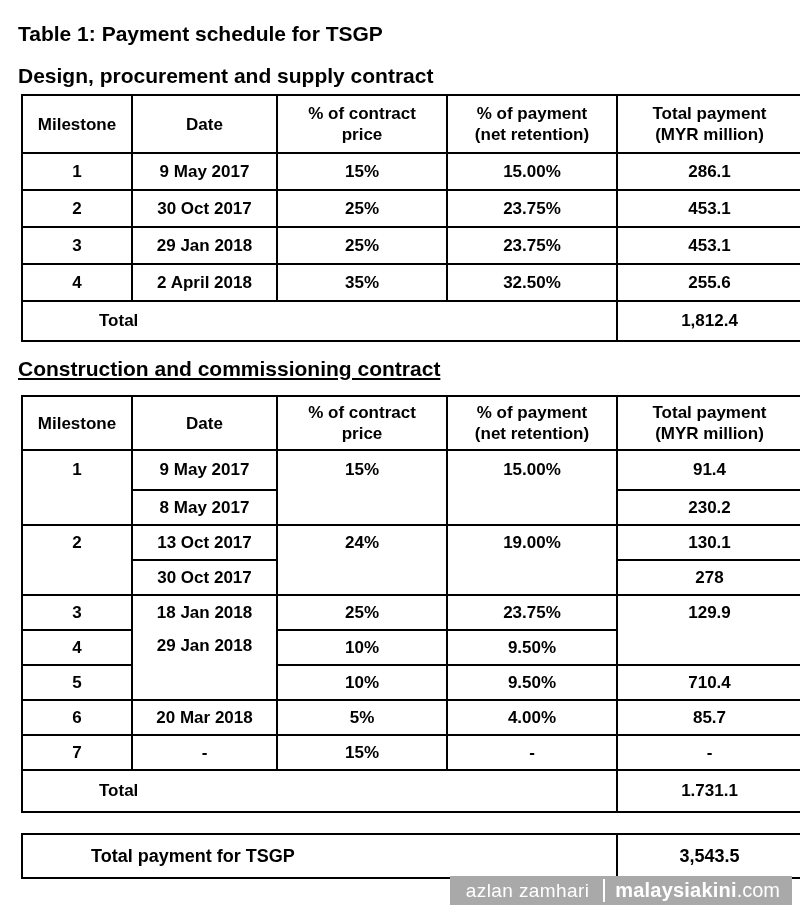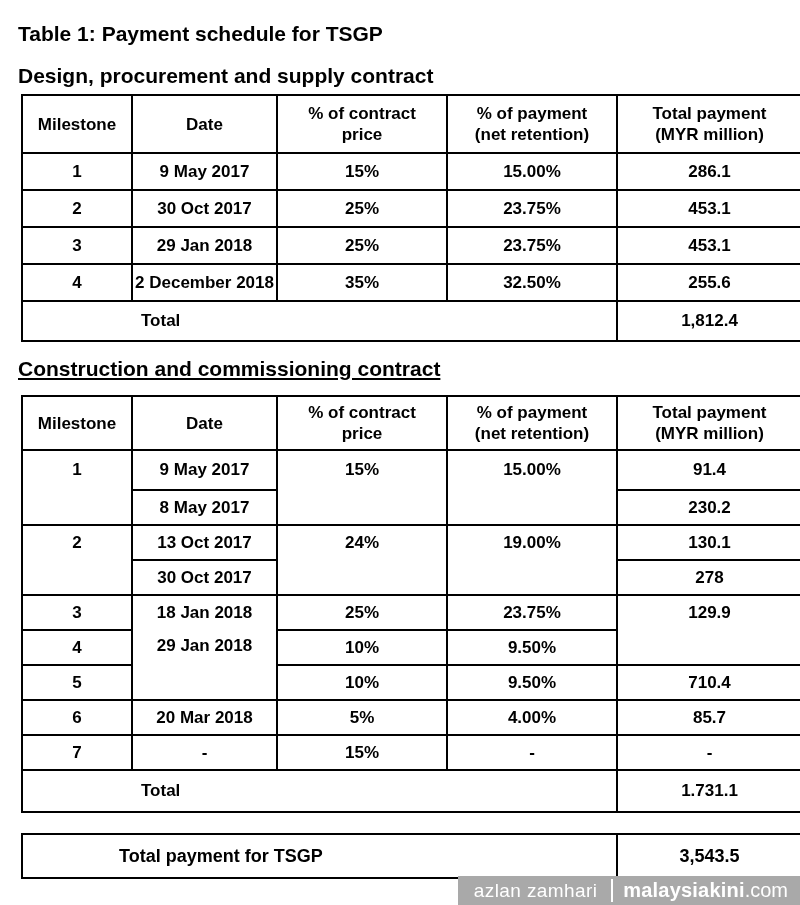--- a/index.html
+++ b/index.html
@@ -36,30 +36,30 @@
   .t1 th { height: 58px; }
   .t2 th { height: 54px; }
   .hwrap { display: inline-block; text-align: center; }
 
   .cl { display: flex; align-items: center; justify-content: center; }
   .t1 .cl { height: 35px; }
   .t1 .cl-total { height: 38px; }
   .t2 .cl { height: 33px; }
   .t2 .cl-tall { height: 38px; }
   .t2 .cl-total { height: 40px; }
-  .lab { justify-content: flex-start; padding-left: 118px; }
+  .lab { justify-content: flex-start; padding-left: 76px; }
 
   .sum { margin-top: 20px; }
   .sum td { font-size: 18px; }
   .sum .cl { height: 42px; }
-  .sum .sum-lab { justify-content: flex-start; padding-left: 96px; }
+  .sum .sum-lab { justify-content: flex-start; padding-left: 68px; }
 
   .credit {
     position: absolute;
-    right: 0;
+    right: 8px;
     bottom: 0;
     height: 29px;
     background: #a9a9a9;
     color: #ffffff;
     display: flex;
     align-items: center;
     padding: 0 12px 0 16px;
     font-weight: normal;
   }
   .credit-author { font-size: 19px; letter-spacing: 0.4px; }
@@ -144,21 +144,21 @@
           </td>
         <td>
             <div class="cl">453.1</div>
           </td>
       </tr>
       <tr>
         <td>
             <div class="cl">4</div>
           </td>
         <td>
-            <div class="cl">2 December 2018</div>
+            <div class="cl">2 April 2018</div>
           </td>
         <td>
             <div class="cl">35%</div>
           </td>
         <td>
             <div class="cl">32.50%</div>
           </td>
         <td>
             <div class="cl">255.6</div>
           </td>

